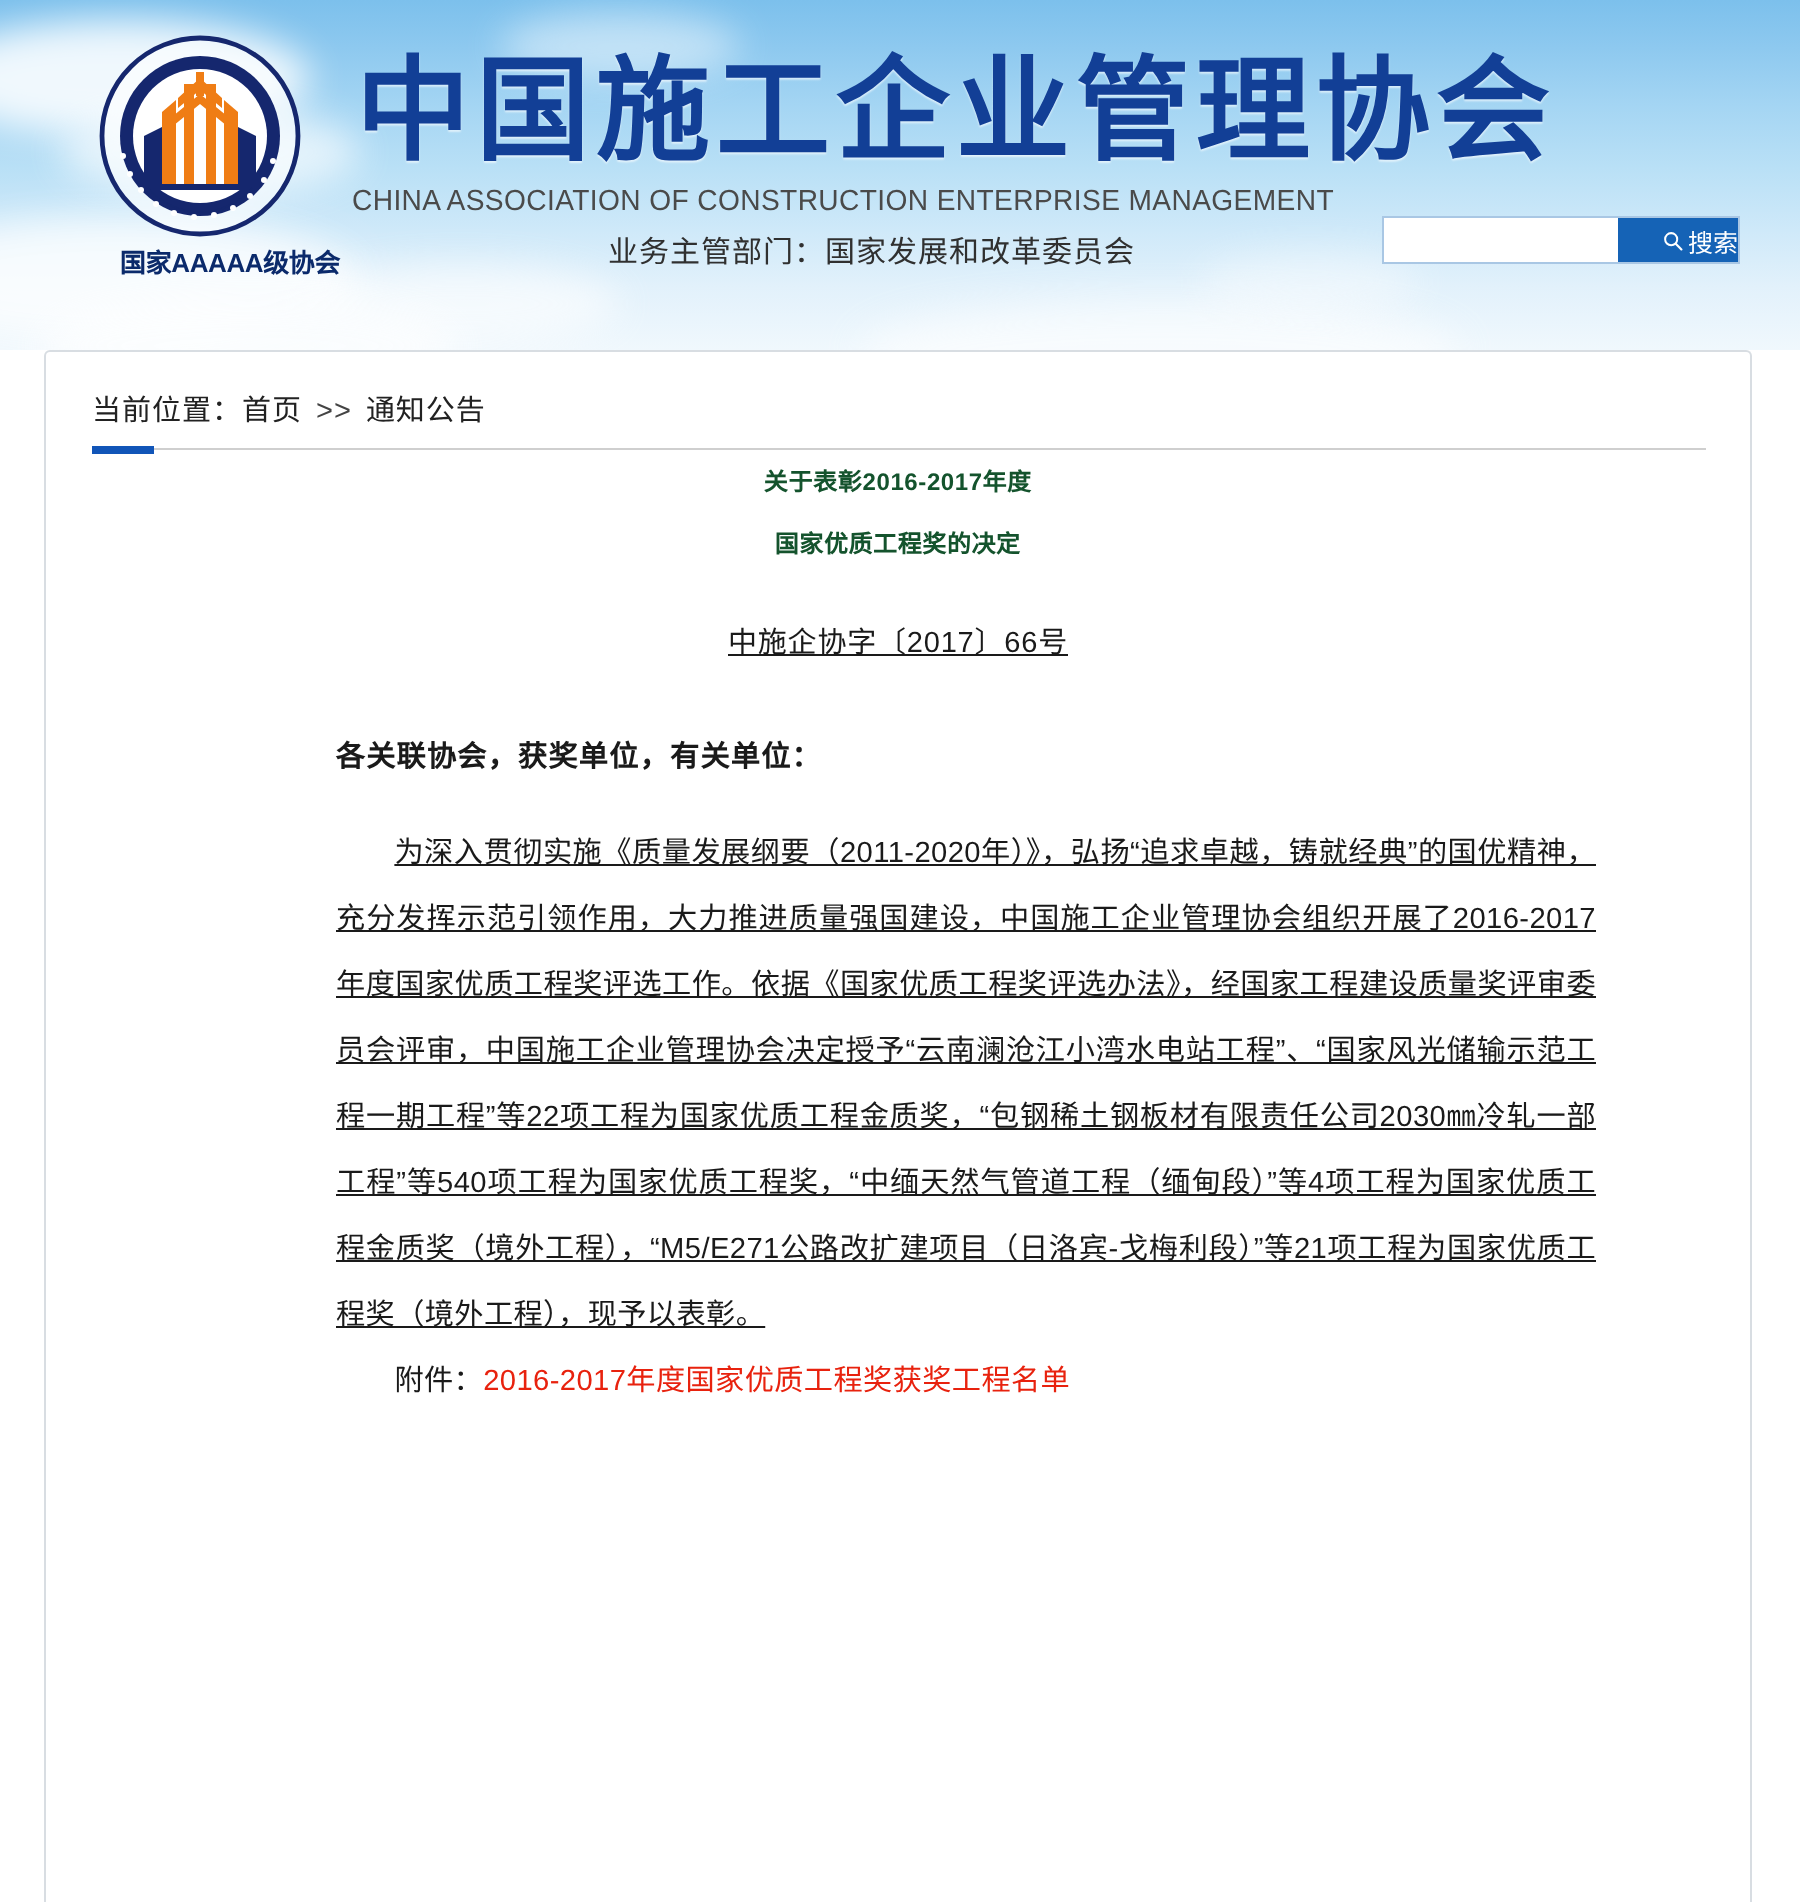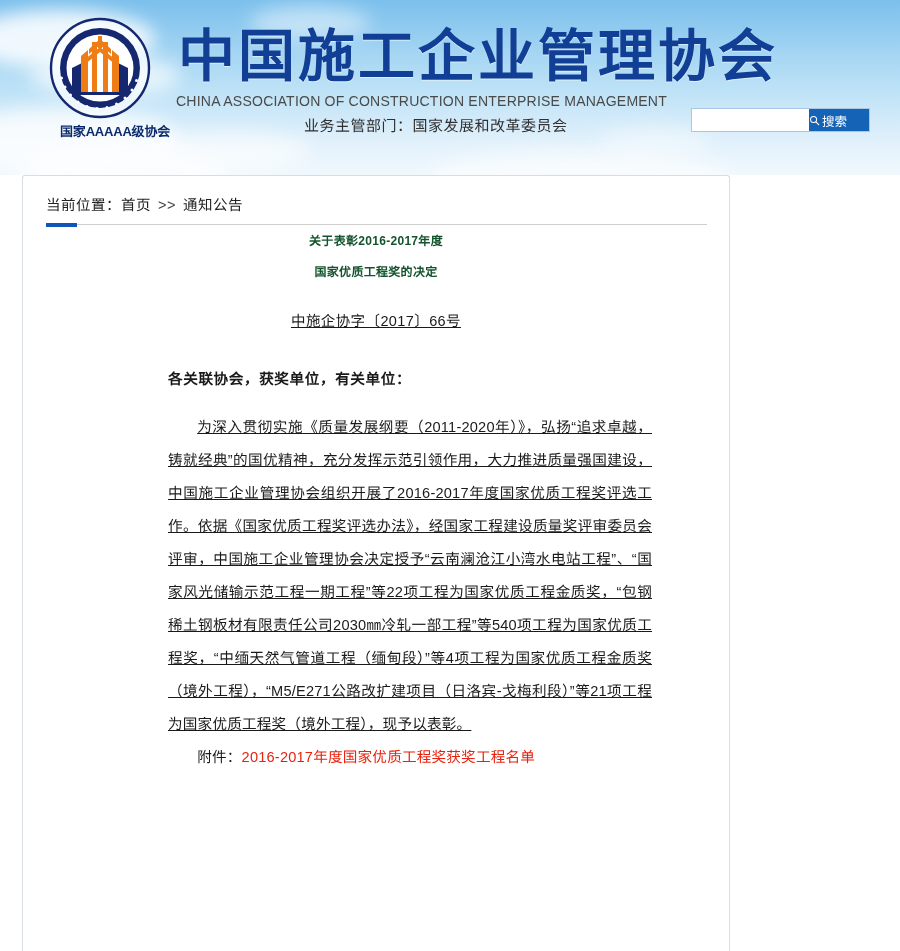--- a/index.html
+++ b/index.html
@@ -128,33 +128,33 @@
   .search-btn {
     width: 60px;
     height: 22px;
     border: 0;
     background: #1563b6;
     color: #ffffff;
     font-size: 12.5px;
     cursor: pointer;
     display: flex;
     align-items: center;
-    justify-content: flex-start;
+    justify-content: flex-end;
     gap: 2px;
     padding: 0;
     font-family: "Liberation Sans", "DejaVu Sans", sans-serif;
   }
   .search-btn .mag { display:block; width:11px; height:11px; }
 
   
   .panel {
     position: absolute;
     left: 22px;
     top: 175px;
-    width: 708px;
+    width: 854px;
     height: 776px;
     background: #ffffff;
     border: 1px solid #d8dde2;
     border-bottom: 0;
     border-radius: 3px 3px 0 0;
     box-sizing: border-box;
   }
 
   
   .breadcrumb {

